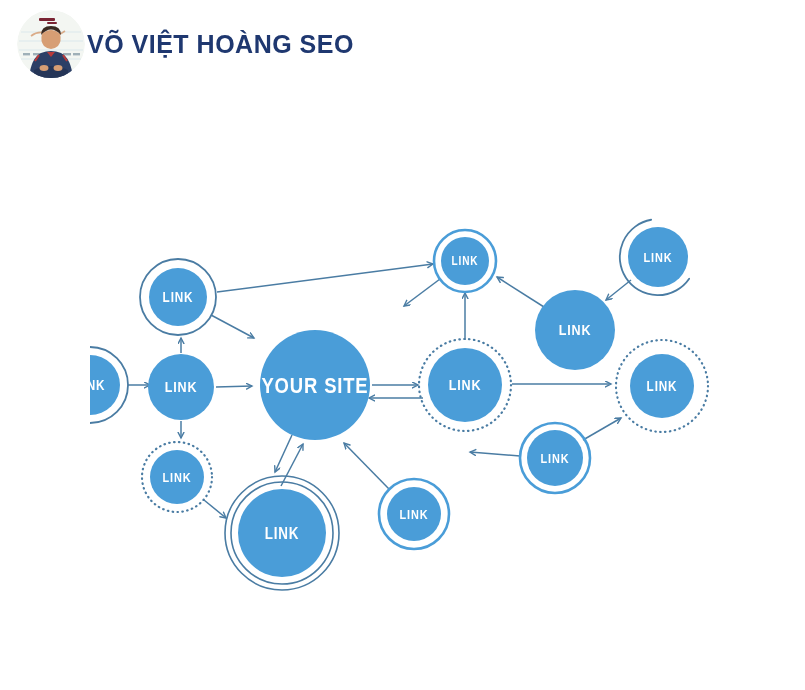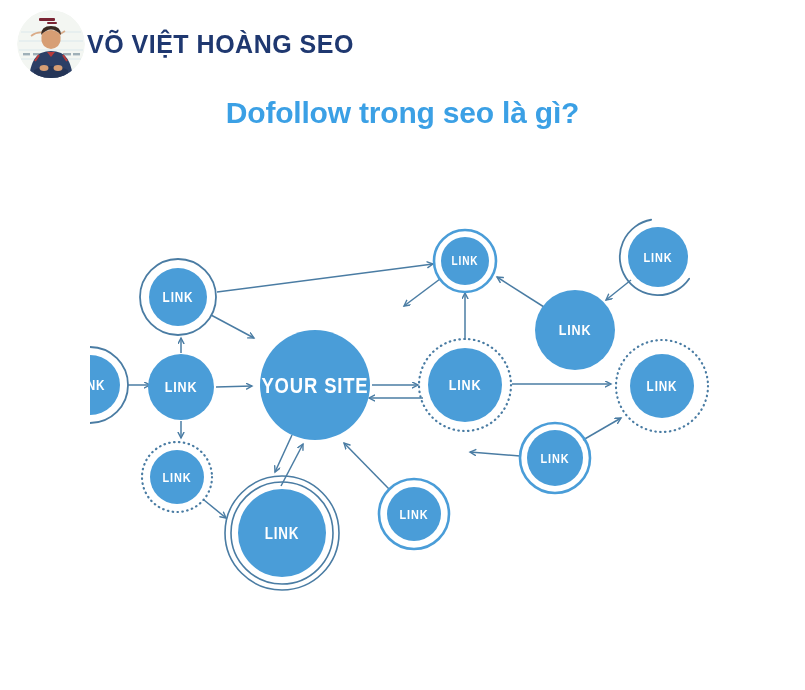--- a/index.html
+++ b/index.html
@@ -48,21 +48,20 @@
         <path d="M22,45 l-4,6 M46,45 l4,6" stroke="#b93a3a" stroke-width="2" fill="none"></path>
         <path d="M17,60 q17,-8 34,0 l0,8 l-34,0 Z" fill="#253557"></path>
         <ellipse cx="27" cy="58" rx="4.5" ry="3" fill="#d79e74"></ellipse>
         <ellipse cx="41" cy="58" rx="4.5" ry="3" fill="#d79e74"></ellipse>
       </svg>
     </div>
     <div class="brand">VÕ VIỆT HOÀNG SEO</div>
   </header>
 
   <section class="title">
-    <div>Dofollow trong seo là gì?</div>
   </section>
 
   <div class="diagram">
     <svg width="805" height="690" viewBox="0 0 805 690">
         <defs>
           <marker id="ah" markerWidth="10" markerHeight="10" refX="6.4" refY="3.5" orient="auto" markerUnits="userSpaceOnUse">
             <path d="M0.8,0.6 L6.4,3.5 L0.8,6.4" fill="none" stroke="#4a7ca3" stroke-width="1.4" stroke-linecap="round"></path>
           </marker>
           <clipPath id="dclip">
             <rect x="90" y="205" width="715" height="400"></rect>

